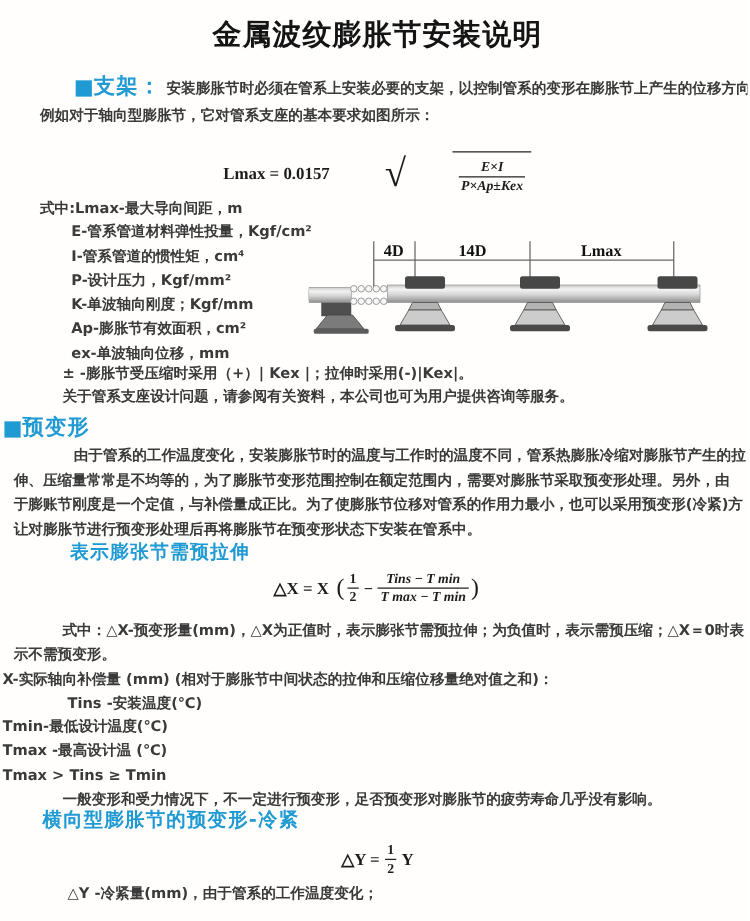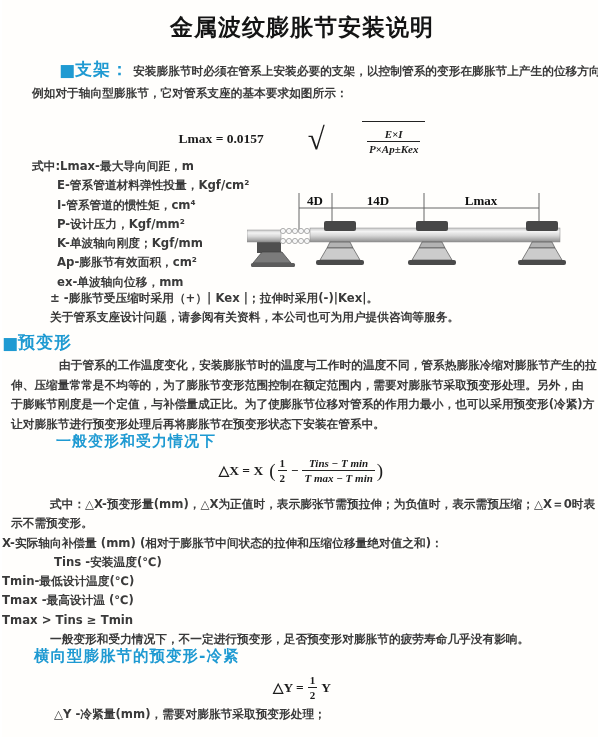--- a/index.html
+++ b/index.html
@@ -150,21 +150,21 @@
   <div class="abs" style="top:330px; left:0; width:600px;">
     <div class="bodyline" style="line-height:24px; ">
       <span class="sec-marker">■</span><span class="sec-head">预变形</span>
     </div>
     <div class="bodyline" style="padding-left:57px; line-height:19.6px;">由于管系的工作温度变化，安装膨胀节时的温度与工作时的温度不同，管系热膨胀冷缩对膨胀节产生的拉</div>
     <div class="bodyline ind0" style="line-height:19.6px;">伸、压缩量常常是不均等的，为了膨胀节变形范围控制在额定范围内，需要对膨胀节采取预变形处理。另外，由</div>
     <div class="bodyline ind0" style="line-height:19.6px;">于膨账节刚度是一个定值，与补偿量成正比。为了使膨胀节位移对管系的作用力最小，也可以采用预变形(冷紧)方</div>
     <div class="bodyline ind0" style="line-height:19.6px;">让对膨胀节进行预变形处理后再将膨胀节在预变形状态下安装在管系中。</div>
   </div>
 
-  <div class="abs sub-head axial" style="top:432px; left:54px;">一般变形和受力情况下</div>
+  <div class="abs sub-head axial" style="top:432px; left:54px;">表示膨张节需预拉伸</div>
 
   <div class="abs formula" style="top:456px;">
     <span class="f-lhs">△X = X</span>
     <span class="bigp">(</span>
     <span class="frac">
       <span class="num">1</span>
       <span class="den">2</span>
     </span>
     <span class="f-op">−</span>
     <span class="frac ital">
@@ -189,15 +189,15 @@
 
   <div class="abs formula" style="top:673px;">
     <span class="f-lhs">△Y =</span>
     <span class="frac">
       <span class="num">1</span>
       <span class="den">2</span>
     </span>
     <span class="f-rhs">Y</span>
   </div>
 
-  <div class="abs bodyline" style="top:705px; left:52px;">△Y -冷紧量(mm)，需要对膨胀节采取预变形处理；</div>
+  <div class="abs bodyline" style="top:705px; left:52px;">△Y -冷紧量(mm)，由于管系的工作温度变化；</div>
 
 </div>
 
 </body></html>

